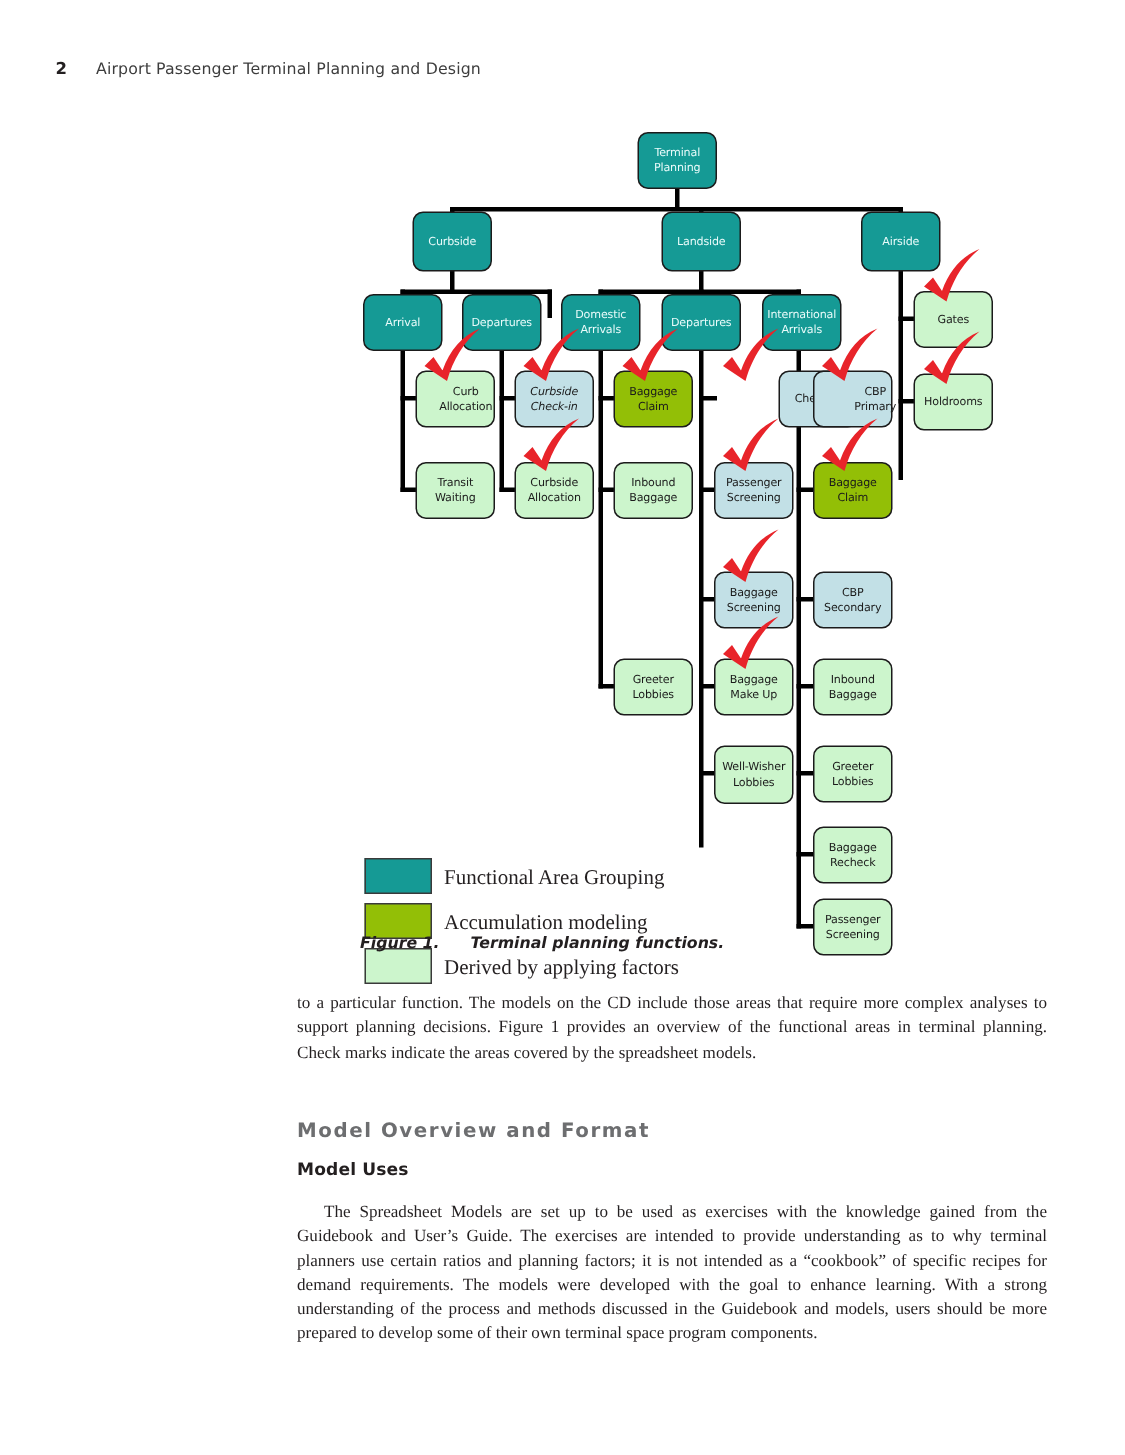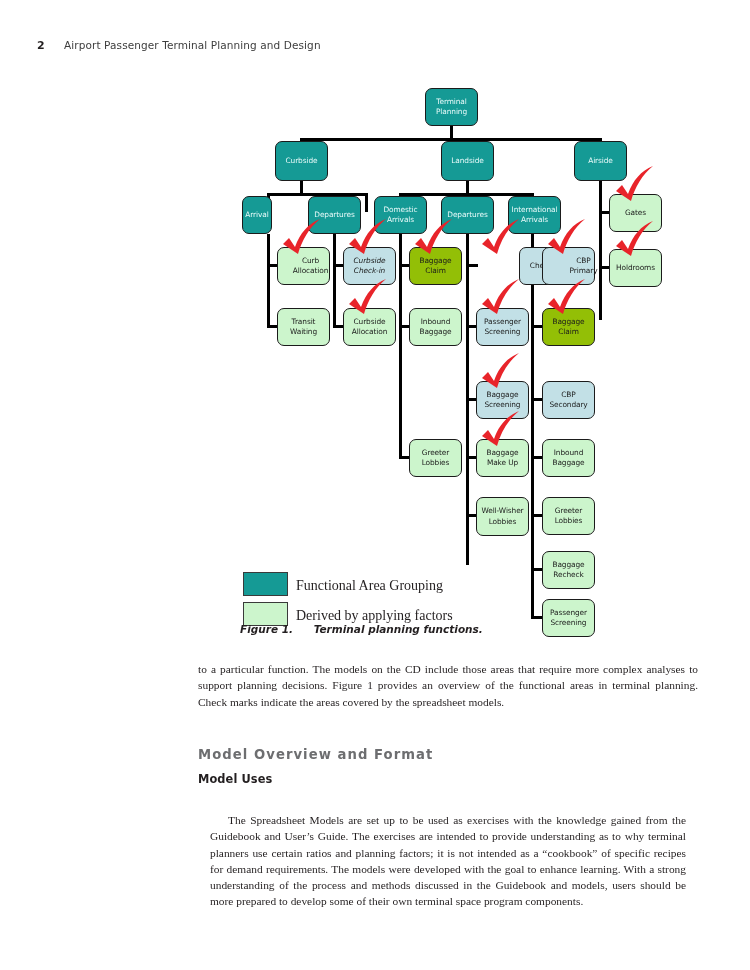--- a/index.html
+++ b/index.html
@@ -94,21 +94,21 @@
     color:#6d6e70; letter-spacing:1.05px;
   }
   #h-sub{
     margin:0; position:absolute; left:198px; top:772px;
     font-family:"DejaVu Sans", sans-serif;
     font-weight:bold; font-size:11.4px;
     color:#231f20; letter-spacing:.1px;
   }
   #body2{ position:absolute; left:198px; top:800px; width:500px; }
   #body2 p{
-    margin:12px;
+    margin:0;
     font-family:"Liberation Serif", serif;
     font-size:11.4px;
     line-height:16.3px;
     text-align:justify;
     color:#231f20;
     text-indent:18px;
   }
 </style>
 </head>
 <body>
@@ -181,21 +181,21 @@
     <div class="box c-group" style="left:275px; top:63px; width:53px; height:40px;">
         <span>Curbside</span>
       </div>
     <div class="box c-group" style="left:441px; top:63px; width:53px; height:40px;">
         <span>Landside</span>
       </div>
     <div class="box c-group" style="left:574px; top:63px; width:53px; height:40px;">
         <span>Airside</span>
       </div>
 
-    <div class="box c-group" style="left:242px; top:118px; width:30px; height:38px;align-items:center;">
+    <div class="box c-group" style="left:242px; top:118px; width:53px; height:38px;align-items:center;">
         <span>Arrival</span>
       </div>
     <div class="box c-group" style="left:308px; top:118px; width:53px; height:38px;">
         <span>Departures</span>
       </div>
     <div class="box c-group" style="left:374px; top:118px; width:53px; height:38px;">
         <span>Domestic Arrivals</span>
       </div>
     <div class="box c-group" style="left:441px; top:118px; width:53px; height:38px;">
         <span>Departures</span>
@@ -310,20 +310,24 @@
         <path d="M3 28 L9 22 L15 31 C20 17 28 8 40 3 C29 12 22 24 18 38 Z" fill="#e8242a"></path>
       </svg>
   </div>
 
   <div id="legend">
     <div class="legend-row">
       <div class="legend-sw" style="background:#159a95;"></div>
       <div class="legend-label">Functional Area Grouping</div>
     </div>
     <div class="legend-row">
+      <div class="legend-sw" style="background:#93bf06;"></div>
+      <div class="legend-label">Accumulation modeling</div>
+    </div>
+    <div class="legend-row">
       <div class="legend-sw" style="background:#ccf5cc;"></div>
       <div class="legend-label">Derived by applying factors</div>
     </div>
   </div>
 
 </div>
 
 <div id="caption">
   <span class="cap-num">Figure 1.</span>
   <span>Terminal planning functions.</span>

